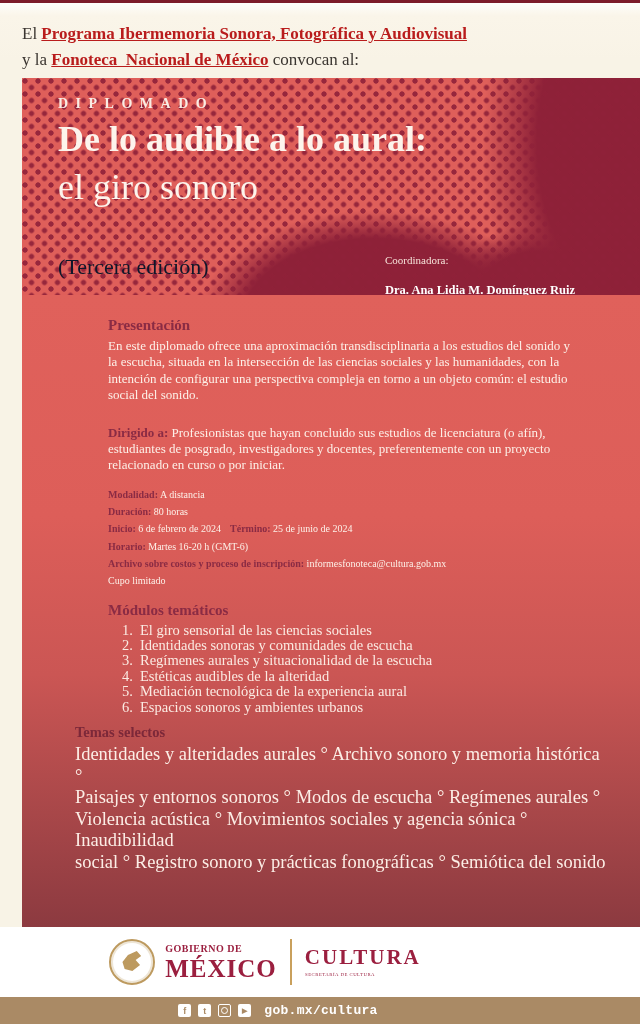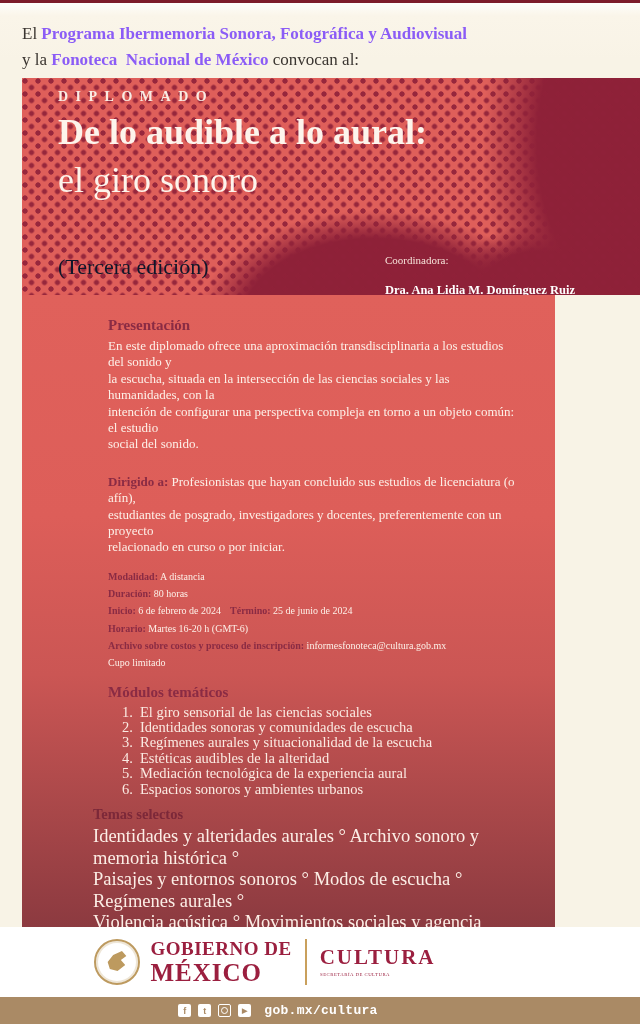--- a/index.html
+++ b/index.html
@@ -7,75 +7,75 @@
     width:640px;height:1024px;position:relative;overflow:hidden;
     background:linear-gradient(180deg,#ffffff 0px,#faf5e9 16px,#f8f3e6 60px,#f8f3e6 100%);
     font-family:"Liberation Serif",serif;
   }
   .top-line{position:absolute;top:0;left:0;width:640px;height:3px;background:#7c1b2a;}
   
   .header-text{
     position:absolute;top:21px;left:22px;width:600px;
     font-size:17px;line-height:26px;color:#3a3530;white-space:pre-wrap;
   }
-  .header-text b{color:#8b5cf6;}
+  .header-text b{color:#b91c1c;text-decoration:underline;}
   
   .poster{position:absolute;left:22px;top:78px;width:618px;height:849px;}
   .hero{position:relative;width:618px;height:217px;background:#df5f5a;overflow:hidden;}
   .hero-blobs{position:absolute;inset:0;
     background-image:
       radial-gradient(ellipse 240px 150px at 57% 112%, #8e2138 55%, rgba(142,33,56,0) 74%),
       radial-gradient(ellipse 230px 380px at 99% 30%, #8e2138 42%, rgba(142,33,56,0) 66%),
       radial-gradient(ellipse 140px 110px at 84% 104%, #8e2138 48%, rgba(142,33,56,0) 72%);
   }
   .hero-dots{position:absolute;inset:0;
     background-image:
       radial-gradient(circle at 3px 3px, rgba(143,33,57,.9) 2.3px, rgba(143,33,57,0) 3px),
       radial-gradient(circle at 3px 3px, rgba(143,33,57,.9) 2.3px, rgba(143,33,57,0) 3px);
     background-size:13px 13px,13px 13px;
     background-position:0 0,6.5px 6.5px;
   }
   .hero-content{position:relative;z-index:2;padding-left:36px;}
-  .kicker{margin:0;padding-top:8px;font-size:14px;font-weight:700;letter-spacing:7.5px;color:#f9ece4;line-height:22px;}
+  .kicker{margin:0;padding-top:15px;font-size:14px;font-weight:700;letter-spacing:7.5px;color:#f9ece4;line-height:22px;}
   .title{margin:0;font-size:36px;line-height:48px;color:#fdf4ec;font-weight:400;}
   .title .t1{font-weight:700;}
   .edition{position:absolute;z-index:2;left:36px;top:176px;font-size:22px;color:#0f172a;}
   .coordinator{position:absolute;z-index:2;left:363px;top:176px;color:#f6e3da;}
   .coordinator .c-label{font-size:11px;line-height:13px;}
   .coordinator .c-name{font-size:12.5px;line-height:15px;font-weight:700;color:#ffffff;margin-top:16px;}
   
-  .content{position:relative;width:533px;height:632px;overflow:hidden;padding-top:21px;box-sizing:border-box;
+  .content{position:relative;width:618px;height:632px;overflow:hidden;padding-top:21px;box-sizing:border-box;
     background:linear-gradient(180deg,#e0615b 0%,#dd5e59 35%,#cb5654 60%,#a84749 82%,#8c3a40 100%);
     color:#fdf0e8;
   }
   .sec{padding-left:86px;padding-right:40px;}
   .lbl{color:#8a2b44;font-weight:700;}
   .h-maroon{color:#8a2b44;font-weight:700;font-size:15px;line-height:18px;margin:0 0 4px 0;}
   .body{font-size:13px;line-height:16.4px;margin:0;}
   .pre{white-space:pre-line;}
   .sec-dirigido{margin-top:21px;}
   .details{margin-top:12px;}
   .detail-line{font-size:10px;line-height:17.3px;}
   .gap{margin-left:9px;}
   .sec-modulos{margin-top:11px;}
   .mod-list{margin-top:3px;}
   .mod-row{display:flex;font-size:14.5px;line-height:15.4px;color:#fbeae2;}
   .mod-num{width:18px;margin-left:14px;flex:none;}
-  .sec-temas{margin-top:9px;padding-left:71px;padding-right:30px;}
+  .sec-temas{margin-top:9px;padding-left:53px;padding-right:30px;}
   .h-temas{color:#7c2839;font-weight:700;font-size:14.5px;line-height:17px;margin:0;}
   .temas-body{margin:3px 0 0 0;font-size:18.5px;line-height:21.6px;color:#fceee6;}
   
   .gov-bar{position:absolute;left:0;top:927px;width:640px;height:70px;background:#ffffff;}
   .gov-inner{height:100%;display:flex;align-items:center;justify-content:center;transform:translateX(-55px);}
   .eagle{width:42px;height:42px;border-radius:50%;border:2px solid #bd9a5f;position:relative;flex:none;
     box-shadow:inset 0 0 0 2px rgba(189,154,95,.25);}
   .eagle::after{content:"";position:absolute;left:9px;top:10px;width:22px;height:20px;background:#bd9a5f;
     clip-path:polygon(10% 55%,35% 20%,75% 0%,95% 25%,70% 45%,90% 70%,55% 100%,20% 90%);}
   .gob-text{margin-left:10px;color:#9b1f3f;line-height:1;}
-  .gob-l1{font-size:19px;font-weight:700;letter-spacing:.5px;}
+  .gob-l1{font-size:10px;font-weight:700;letter-spacing:.5px;}
   .gob-l2{font-size:25px;font-weight:700;letter-spacing:1px;margin-top:2px;}
   .gov-divider{width:2px;height:46px;background:#c9a05c;margin:0 13px;}
   .cultura{color:#9b1f3f;line-height:1;}
   .cultura-main{font-size:21px;font-weight:700;letter-spacing:2px;}
   .cultura-sub{font-size:6px;letter-spacing:.6px;margin-top:4px;transform:scale(.8);transform-origin:left top;}
   
   .gold-bar{position:absolute;left:0;top:997px;width:640px;height:27px;background:#aa8a65;}
   .gold-inner{height:100%;display:flex;align-items:center;justify-content:center;gap:7px;transform:translateX(-42px);}
   .s-icon{width:13px;height:13px;border-radius:2px;background:#ffffff;color:#aa8a65;
     display:flex;align-items:center;justify-content:center;

